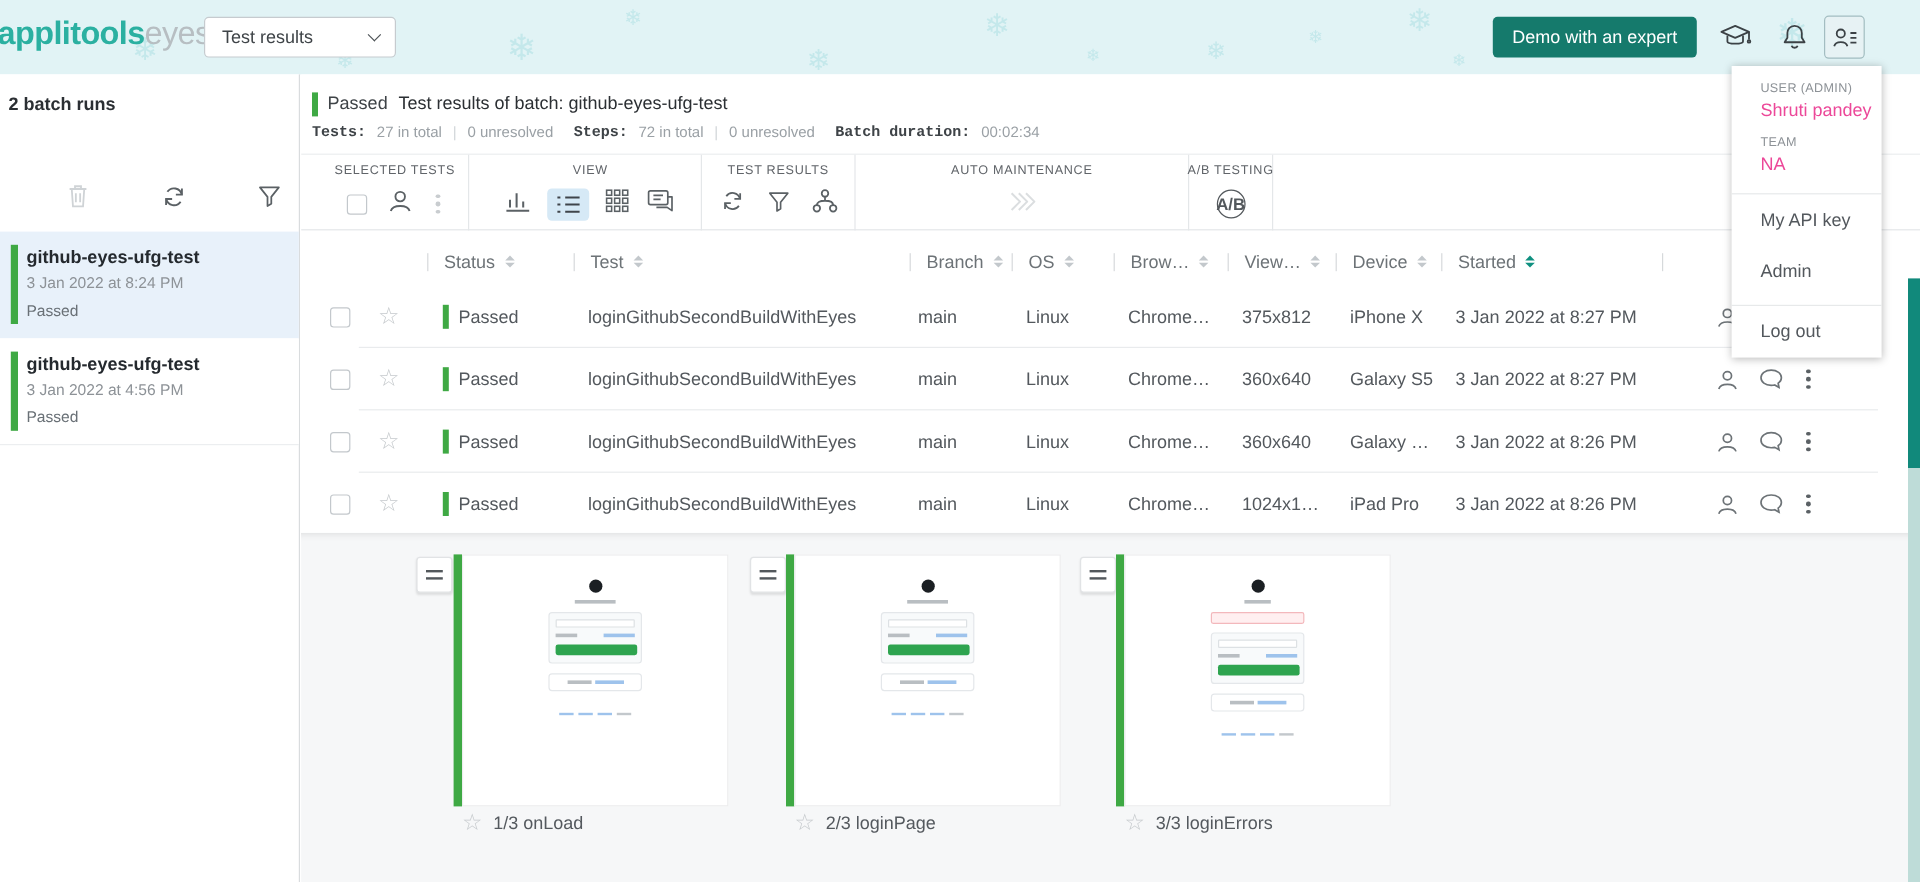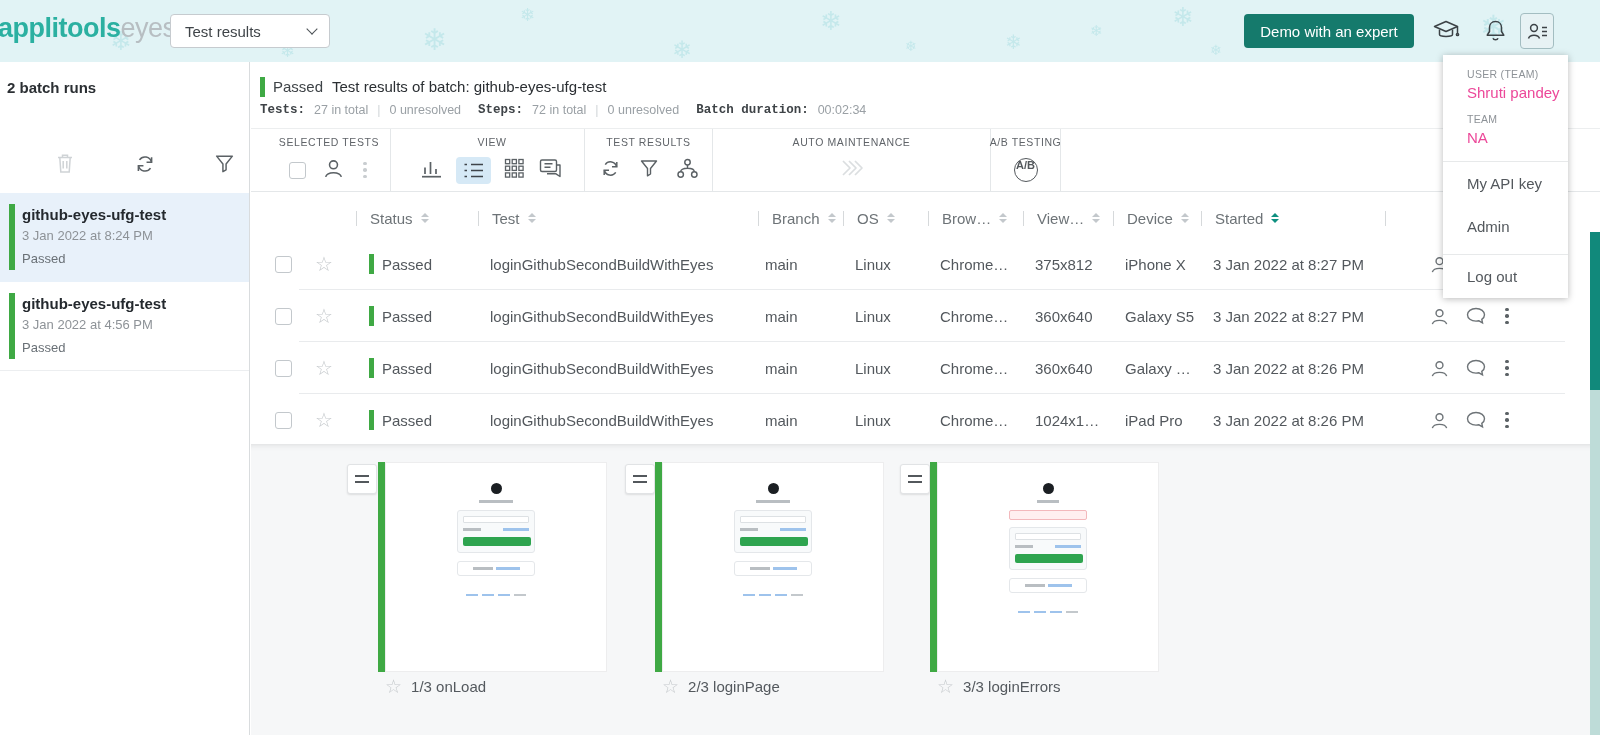--- a/index.html
+++ b/index.html
@@ -56,21 +56,21 @@
   .toolbar { position:absolute; left:0; top:66px; width:1349px; height:64px; border-top:1px solid #eceeef; border-bottom:1px solid #e4e7e9; }
   .tsec { position:absolute; top:0; height:63px; border-right:1px solid #e4e7e9; display:flex; flex-direction:column; align-items:center; }
   .tsec-label { margin-top:7px; font-size:10.5px; color:#606469; letter-spacing:.6px; white-space:nowrap; }
   .tsec-icons { flex:1; display:flex; align-items:center; gap:16px; }
   .cbx { width:17px; height:17px; border:1px solid #c3c8cc; border-radius:3px; background:#fff; cursor:pointer; }
   .kebab { display:flex; flex-direction:column; gap:3px; cursor:pointer; padding:2px; }
   .kebab i { width:3.5px; height:3.5px; border-radius:50%; background:#5b6165; }
   .kebab.dim i { background:#c9cdd0; }
   .view-pill { background:#d6e9f6; border-radius:4px; padding:4px 6px; display:flex; align-items:center; }
   .scope-select { width:192px; height:34px; position:relative; }
-  .ab-circle { width:24px; height:24px; border:1.5px solid #53585c; border-radius:50%; font-size:11px; display:flex; align-items:flex-start; justify-content:center; color:#53585c; font-weight:700; }
+  .ab-circle { width:24px; height:24px; border:1.5px solid #53585c; border-radius:50%; font-size:14px; display:flex; align-items:center; justify-content:center; color:#53585c; font-weight:700; }
 
   
   .thead { position:absolute; left:0; top:136px; width:1349px; height:40px; }
   .th { position:absolute; top:0; height:40px; display:flex; align-items:center; gap:8px; font-size:15px; color:#6d7377; cursor:pointer; }
   .th::before { content:""; width:1px; height:15px; background:#d6d9db; margin-right:5px; }
   .th-endsep { position:absolute; left:1134px; top:13px; width:1px; height:15px; background:#d6d9db; }
   .sort { display:flex; flex-direction:column; gap:2.5px; }
   .sort i { display:block; width:0; height:0; border-left:4px solid transparent; border-right:4px solid transparent; }
   .sort .up { border-bottom:4px solid #c3c8cc; }
   .sort .dn { border-top:4px solid #c3c8cc; }
@@ -627,21 +627,21 @@
       </div>
       <div class="step-label" style="left:686px">
         <span class="star" style="font-size:19px">☆</span>
         <span>3/3 loginErrors</span>
       </div>
     </div>
   </div>
 
   <div class="user-menu">
     <div class="um-sec">
-      <div class="um-label">USER (TEAM)</div>
+      <div class="um-label">USER (ADMIN)</div>
       <div class="um-value">Shruti pandey</div>
     </div>
     <div class="um-sec">
       <div class="um-label">TEAM</div>
       <div class="um-value">NA</div>
     </div>
     <div class="um-div"></div>
     <div class="um-item">My API key</div>
     <div class="um-item">Admin</div>
     <div class="um-div"></div>

